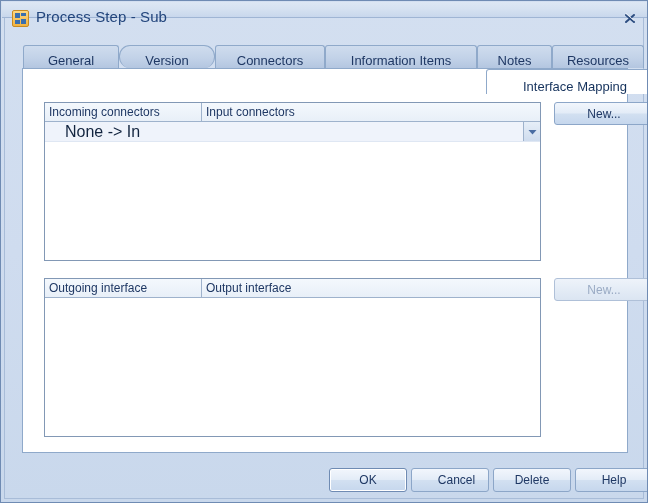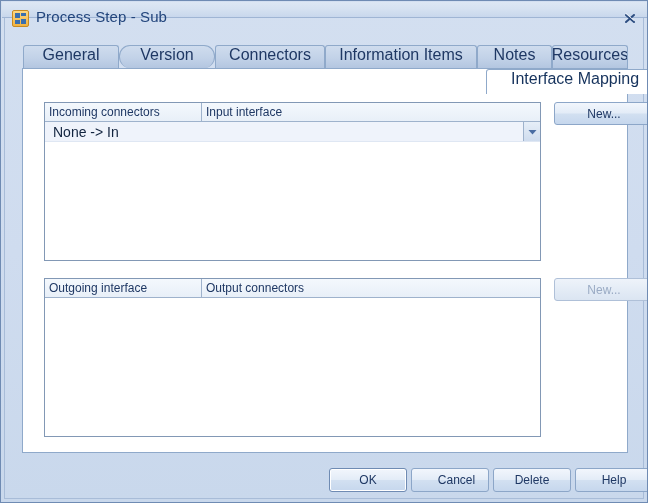--- a/index.html
+++ b/index.html
@@ -96,23 +96,23 @@
   .tab {
     position: absolute;
     top: 0;
     height: 23px;
     box-sizing: border-box;
     background: linear-gradient(to bottom, #cfdcee 0%, #c2d2e8 55%, #b3c6e0 100%);
     border: 1px solid #8fa9ca;
     border-bottom: none;
     border-radius: 3px 3px 0 0;
     color: #1f3864;
-    font-size: 16px;
-    display: flex;
-    align-items: flex-start;
+    font-size: 13px;
+    display: flex;
+    align-items: flex-end;
     justify-content: center;
     cursor: pointer;
     white-space: nowrap;
     overflow: hidden;
   }
   .tab.selected {
     background: #ffffff;
     border-color: #8fa9ca;
     color: #15325c;
     z-index: 5;
@@ -169,22 +169,22 @@
     position: relative;
     height: 20px;
     display: flex;
     align-items: center;
     background: #eff3fb;
     border-bottom: 1px solid #dfe7f3;
     box-sizing: border-box;
     cursor: pointer;
   }
   .list-row .cell-text {
-    padding-left: 8px;
-    font-size: 14px;
+    padding-left: 20px;
+    font-size: 16px;
     color: #12243f;
     white-space: nowrap;
   }
   .row-dropdown {
     position: absolute;
     right: 0; top: 0;
     width: 17px; height: 19px;
     background: linear-gradient(to bottom, #e6eef8, #cfdcee);
     border-left: 1px solid #9eb2cc;
     display: flex;
@@ -278,21 +278,21 @@
         </div>
         <div class="tab" style="left: 303px; width: 152px;">
           <span>Information Items</span>
         </div>
         <div class="tab" style="left: 193px; width: 110px;">
           <span>Connectors</span>
         </div>
         <div class="tab" style="left: 455px; width: 75px;">
           <span>Notes</span>
         </div>
-        <div class="tab" style="left: 530px; width: 76px;">
+        <div class="tab" style="left: 530px; width: 92px;">
           <span>Resources</span>
         </div>
       </div>
     <div class="tab-row row2">
         <div class="tab" style="left: 1px; width: 129px;">
           <span>Measures</span>
         </div>
         <div class="tab" style="left: 130px; width: 130px;">
           <span>Instances</span>
         </div>
@@ -303,38 +303,38 @@
           <span>Interface Mapping</span>
         </div>
       </div>
   </div>
 
   <div id="content-panel">
 
     <div class="listbox" id="incoming-list">
       <div class="list-header">
         <div class="col c1">Incoming connectors</div>
-        <div class="col c2">Input interface</div>
+        <div class="col c2">Input connectors</div>
       </div>
       <div class="list-row">
         <span class="cell-text">None -&gt; In</span>
         <span class="row-dropdown">
           <svg width="9" height="6" viewBox="0 0 9 6">
             <path d="M0.5 1 L8.5 1 L4.5 5.5 Z" fill="#4a6da3"></path>
           </svg>
         </span>
       </div>
     </div>
 
     <div class="btn" id="new-incoming-button">New...</div>
 
     <div class="listbox" id="outgoing-list">
       <div class="list-header">
         <div class="col c1">Outgoing interface</div>
-        <div class="col c2">Output connectors</div>
+        <div class="col c2">Output interface</div>
       </div>
     </div>
 
     <div class="btn disabled" id="new-outgoing-button">New...</div>
 
   </div>
 
   <div id="footer">
     <div class="btn default-btn" id="ok-button">OK</div>
     <div class="btn" id="cancel-button">Cancel</div>

